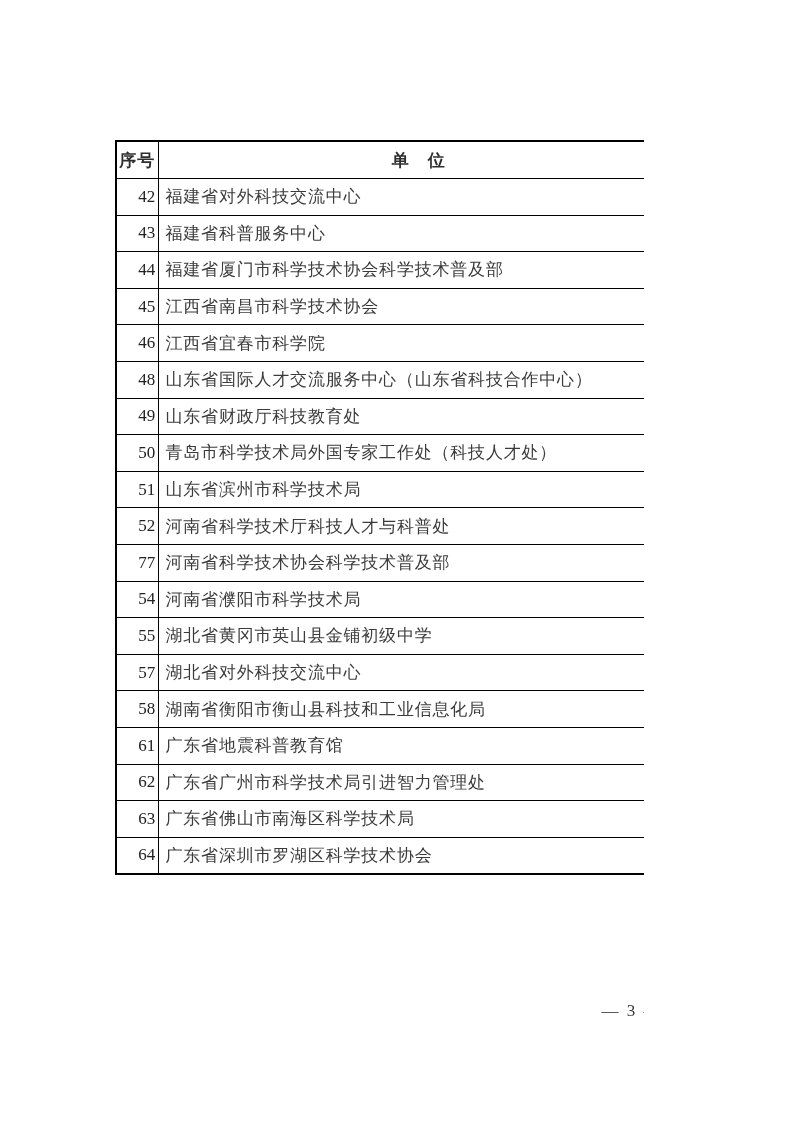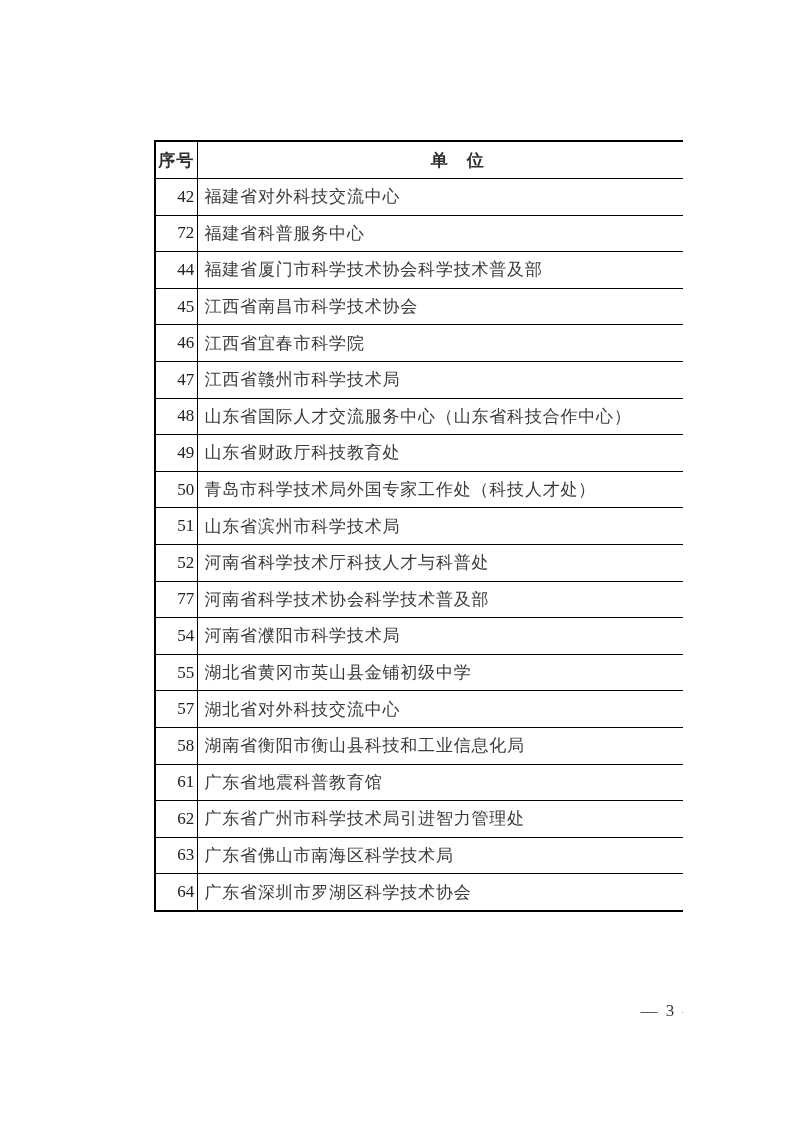--- a/index.html
+++ b/index.html
@@ -7,21 +7,20 @@
     padding: 0;
     background: #ffffff;
     font-family: "Liberation Serif", serif;
   }
   .page {
     position: relative;
     width: 644px;
     height: 1122px;
     background: #ffffff;
     overflow: hidden;
-    margin-left: 39px;
   }
   table.doc-table {
     position: absolute;
     left: 115px;
     top: 140px;
     width: 566px;
     border-collapse: collapse;
     table-layout: fixed;
     border: 2px solid #000000;
   }
@@ -83,38 +82,34 @@
         <th>序号</th>
         <th>单　位</th>
       </tr>
     </thead>
     <tbody id="table-body">
         <tr>
           <td class="no-cell">42</td>
           <td class="unit-cell">福建省对外科技交流中心</td>
         </tr>
         <tr>
-          <td class="no-cell">72</td>
+          <td class="no-cell">43</td>
           <td class="unit-cell">福建省科普服务中心</td>
         </tr>
         <tr>
           <td class="no-cell">44</td>
           <td class="unit-cell">福建省厦门市科学技术协会科学技术普及部</td>
         </tr>
         <tr>
           <td class="no-cell">45</td>
           <td class="unit-cell">江西省南昌市科学技术协会</td>
         </tr>
         <tr>
           <td class="no-cell">46</td>
           <td class="unit-cell">江西省宜春市科学院</td>
-        </tr>
-        <tr>
-          <td class="no-cell">47</td>
-          <td class="unit-cell">江西省赣州市科学技术局</td>
         </tr>
         <tr>
           <td class="no-cell">48</td>
           <td class="unit-cell">山东省国际人才交流服务中心（山东省科技合作中心）</td>
         </tr>
         <tr>
           <td class="no-cell">49</td>
           <td class="unit-cell">山东省财政厅科技教育处</td>
         </tr>
         <tr>

